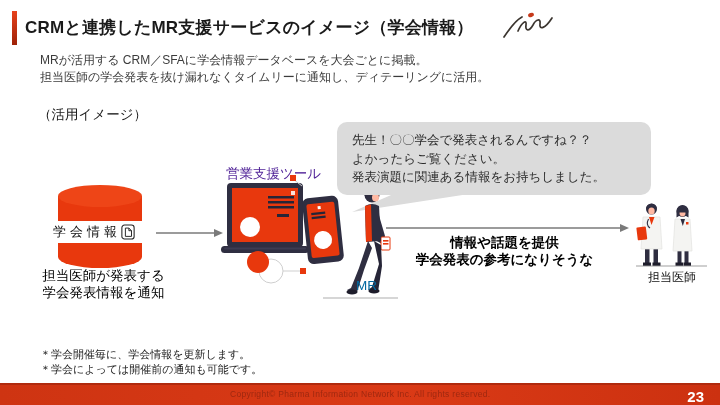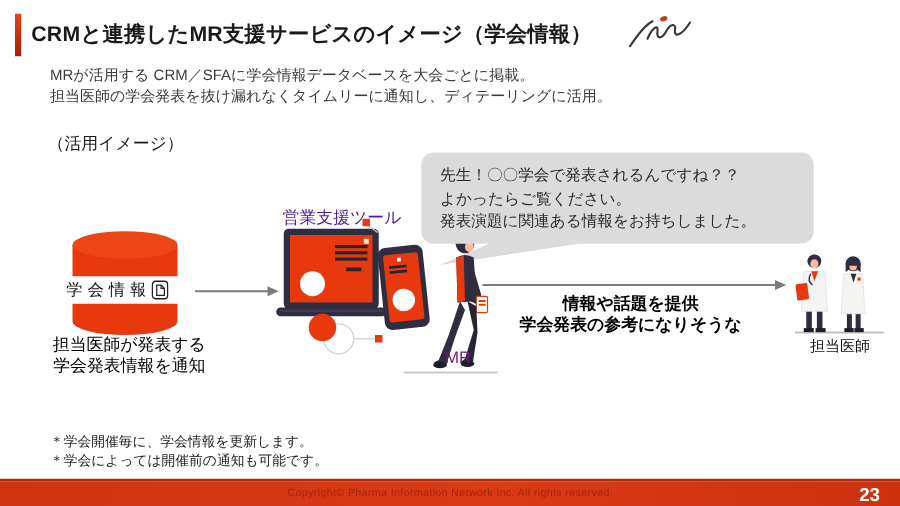--- a/index.html
+++ b/index.html
@@ -30,21 +30,21 @@
   
   .db-band { position:absolute; left:48px; top:221px; width:108px; height:22px;
     background:#ffffff; z-index:4; display:flex; align-items:center; padding-left:5px; }
   .db-band .db-label { font-size:13px; letter-spacing:4px; color:#111; white-space:nowrap; }
   .db-band svg { margin-left:0px; flex:0 0 auto; }
 
   .db-caption { position:absolute; left:40px; top:268px; width:127px; text-align:center; z-index:4;
     font-size:13.5px; font-weight:normal; line-height:16.5px; color:#000; white-space:nowrap; }
 
   .tool-label { position:absolute; left:226px; top:165px; font-size:13.5px; color:#4c1d95; z-index:4; white-space:nowrap; }
-  .mr-label { position:absolute; left:356px; top:278px; font-size:13.5px; color:#701a75; z-index:4; }
+  .mr-label { position:absolute; left:356px; top:278px; font-size:13.5px; color:#0369a1; z-index:4; }
 
   .provide-caption { position:absolute; left:392px; top:234px; width:225px; text-align:center; z-index:4;
     font-size:13.5px; font-weight:bold; line-height:17px; color:#000; white-space:nowrap; }
 
   .doctors-label { position:absolute; left:636px; top:269px; width:72px; text-align:center;
     font-size:12px; color:#111; z-index:4; white-space:nowrap; }
 
   
   .footnotes { position:absolute; left:40px; top:347px; font-size:11px; line-height:15px; color:#222; z-index:4; }
 

